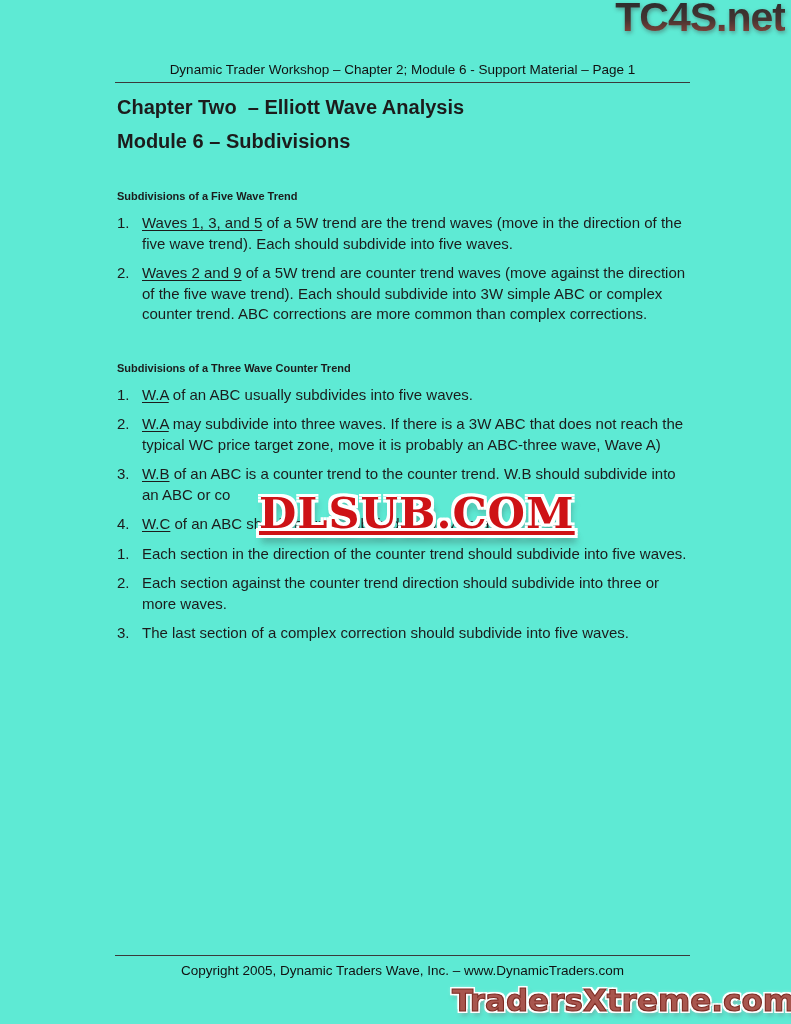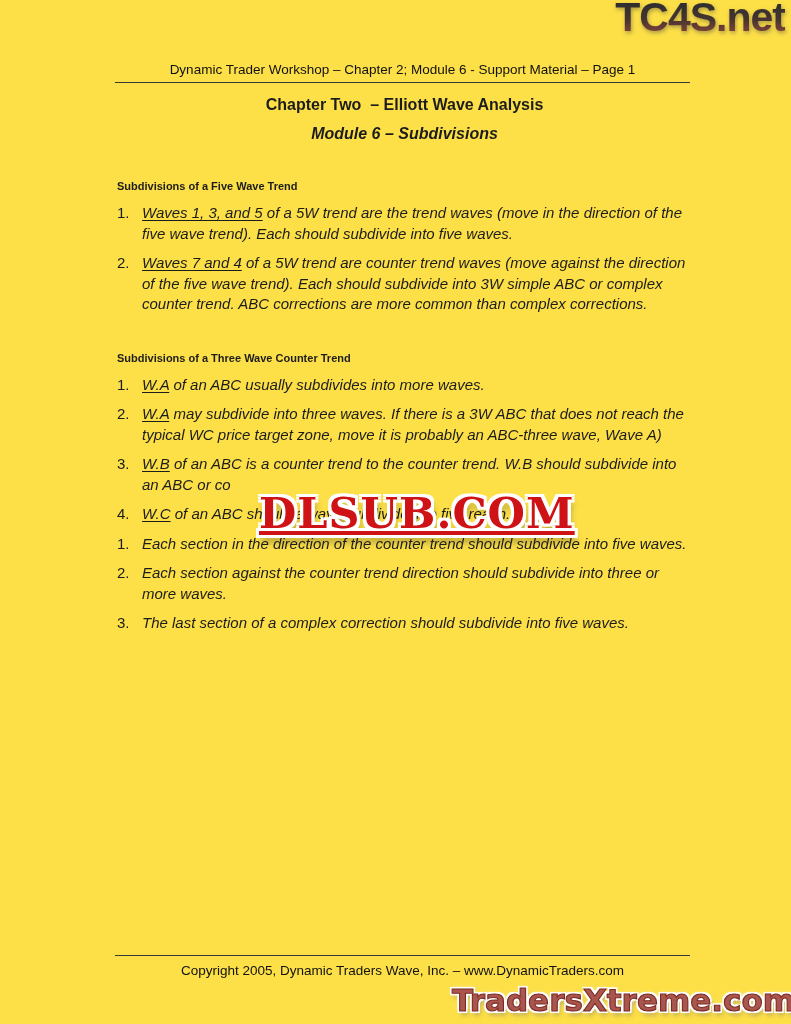--- a/index.html
+++ b/index.html
@@ -1,45 +1,45 @@
 <!DOCTYPE html>
 <html><head>
 <meta charset="utf-8">
 <style>
   html,body{margin:0;padding:0;background:#888;}
   .page{
     position:relative;
     width:791px;height:1024px;
-    background:#fde047;
+    background:#5eead4;
     font-family:"Liberation Sans", sans-serif;
     color:#1c1c1c;
     overflow:hidden;
     margin:0 auto;
   }
   
   .tc4s{
     position:absolute;top:-6px;right:6px;
     font-family:"Liberation Sans", sans-serif;
     font-weight:bold;font-size:41px;letter-spacing:-1px;
     background:linear-gradient(180deg,#2e2e2e 18%,#463431 55%,#95483d 92%);
     -webkit-background-clip:text;background-clip:text;color:transparent;
     filter:drop-shadow(1px 2px 2px rgba(60,60,60,.45));
   }
   
   .header{position:absolute;top:62px;left:115px;width:575px;text-align:center;}
   .header-text{font-size:13.5px;color:#111;}
   .rule{border-top:1.4px solid #3a3a3a;margin-top:5px;}
   
   .content{position:absolute;top:88px;left:117px;width:575px;}
-  .doc-title{font-size:16px;font-weight:bold;margin:8px 0 0 0;white-space:pre-wrap;text-align:center;}
-  .doc-title.module{margin-top:11px;font-style:italic;}
+  .doc-title{font-size:20px;font-weight:bold;margin:8px 0 0 0;white-space:pre-wrap;}
+  .doc-title.module{margin-top:11px;}
   .section-heading{font-size:11px;font-weight:bold;margin:37px 0 11px 0;}
   .item{display:flex;margin:0 0 9px 0;font-size:15px;line-height:20.5px;}
   .item .num{width:25px;flex:0 0 25px;}
-  .item .body{flex:1;max-width:548px;font-style:italic;}
+  .item .body{flex:1;max-width:548px;}
   .lead{text-decoration:underline;text-underline-offset:2px;}
   
   .footer{position:absolute;top:950px;left:115px;width:575px;text-align:center;}
   .footer-text{font-size:13.5px;margin-top:7px;color:#111;}
   
   .wm-center{
     position:absolute;top:488px;left:259px;
     font-family:"DejaVu Serif", serif;
     font-weight:bold;font-size:43px;letter-spacing:1px;
     color:#ce1216;
@@ -78,27 +78,27 @@
     <div class="doc-title">Chapter Two  – Elliott Wave Analysis</div>
     <div class="doc-title module">Module 6 – Subdivisions</div>
 
     <div class="section-heading">Subdivisions of a Five Wave Trend</div>
     <div class="item">
       <span class="num">1.</span>
       <div class="body"><span class="lead">Waves 1, 3, and 5</span><span> of a 5W trend are the trend waves (move in the direction of the five wave trend). Each should subdivide into five waves.</span></div>
     </div>
     <div class="item">
       <span class="num">2.</span>
-      <div class="body"><span class="lead">Waves 7 and 4</span><span> of a 5W trend are counter trend waves (move against the direction of the five wave trend). Each should subdivide into 3W simple ABC or complex counter trend. ABC corrections are more common than complex corrections.</span></div>
+      <div class="body"><span class="lead">Waves 2 and 9</span><span> of a 5W trend are counter trend waves (move against the direction of the five wave trend). Each should subdivide into 3W simple ABC or complex counter trend. ABC corrections are more common than complex corrections.</span></div>
     </div>
 
     <div class="section-heading">Subdivisions of a Three Wave Counter Trend</div>
     <div class="item">
       <span class="num">1.</span>
-      <div class="body"><span class="lead">W.A</span><span> of an ABC usually subdivides into more waves.</span></div>
+      <div class="body"><span class="lead">W.A</span><span> of an ABC usually subdivides into five waves.</span></div>
     </div>
     <div class="item">
       <span class="num">2.</span>
       <div class="body"><span class="lead">W.A</span><span> may subdivide into three waves. If there is a 3W ABC that does not reach the typical WC price target zone, move it is probably an ABC-three wave, Wave A)</span></div>
     </div>
     <div class="item">
       <span class="num">3.</span>
       <div class="body"><span class="lead">W.B</span><span> of an ABC is a counter trend to the counter trend. W.B should subdivide into an ABC or co</span></div>
     </div>
     <div class="item">

